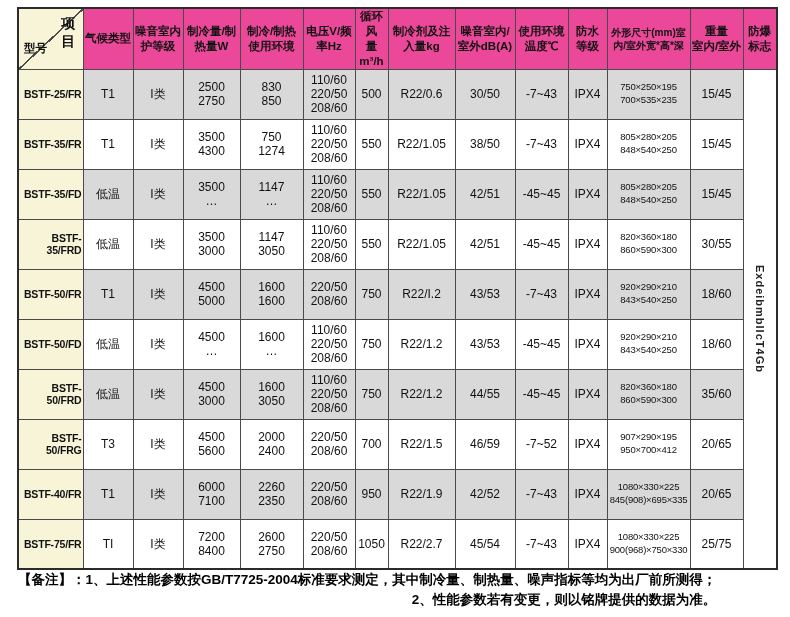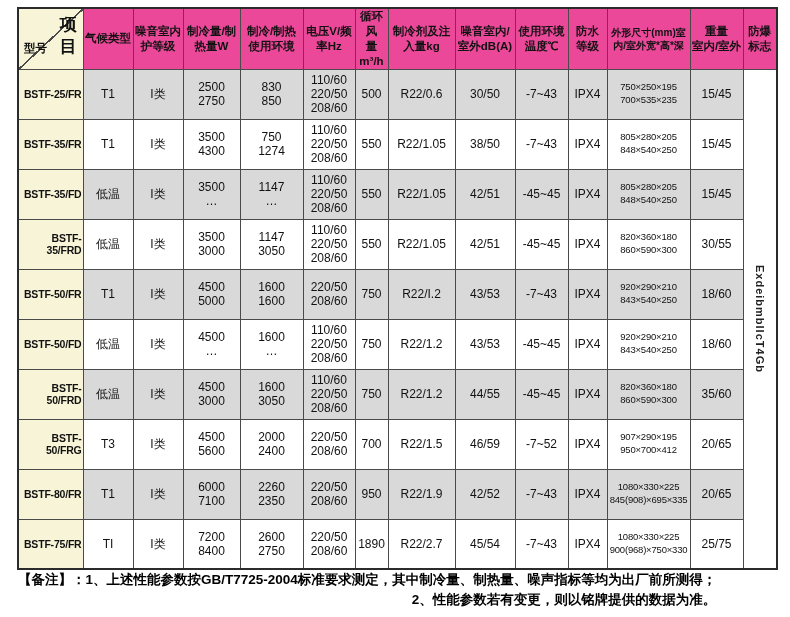--- a/index.html
+++ b/index.html
@@ -67,21 +67,21 @@
 
   th.corner {
     position: relative;
     background:
       linear-gradient(to bottom right,
         transparent 0 calc(50% - 0.8px),
         #4a4a4a calc(50% - 0.8px) calc(50% + 0.8px),
         transparent calc(50% + 0.8px) 100%),
       #f8f4d7;
   }
-  .corner-top    { position: absolute; top: 5px;  right: 5px; font-size: 17px; font-weight: bold; margin-left: 40px; }
+  .corner-top    { position: absolute; top: 5px;  right: 5px; font-size: 14px; font-weight: bold; margin-left: 40px; }
   .corner-bottom { position: absolute; bottom: 13px; left: 5px; font-size: 11.5px; font-weight: bold; }
 
   .notes {
     position: absolute;
     left: 18px;
     top: 570px;
     color: #000;
     font-weight: bold;
     font-size: 13.5px;
     line-height: 1.45;
@@ -299,21 +299,21 @@
       <td>700</td>
       <td>R22/1.5</td>
       <td>46/59</td>
       <td>-7~52</td>
       <td>IPX4</td>
       <td class="dims">907×290×195
 950×700×412</td>
       <td>20/65</td>
     </tr>
           <tr class="grey">
-      <td class="model">BSTF-80/FR</td>
+      <td class="model">BSTF-40/FR</td>
       <td>T1</td>
       <td>I类</td>
       <td>6000
 7100</td>
       <td>2260
 2350</td>
       <td>220/50
 208/60</td>
       <td>950</td>
       <td>R22/1.9</td>
@@ -327,21 +327,21 @@
           <tr>
       <td class="model">BSTF-75/FR</td>
       <td>TI</td>
       <td>I类</td>
       <td>7200
 8400</td>
       <td>2600
 2750</td>
       <td>220/50
 208/60</td>
-      <td>1890</td>
+      <td>1050</td>
       <td>R22/2.7</td>
       <td>45/54</td>
       <td>-7~43</td>
       <td>IPX4</td>
       <td class="dims">1080×330×225
 900(968)×750×330</td>
       <td>25/75</td>
     </tr>
         </tbody>
     </table>

